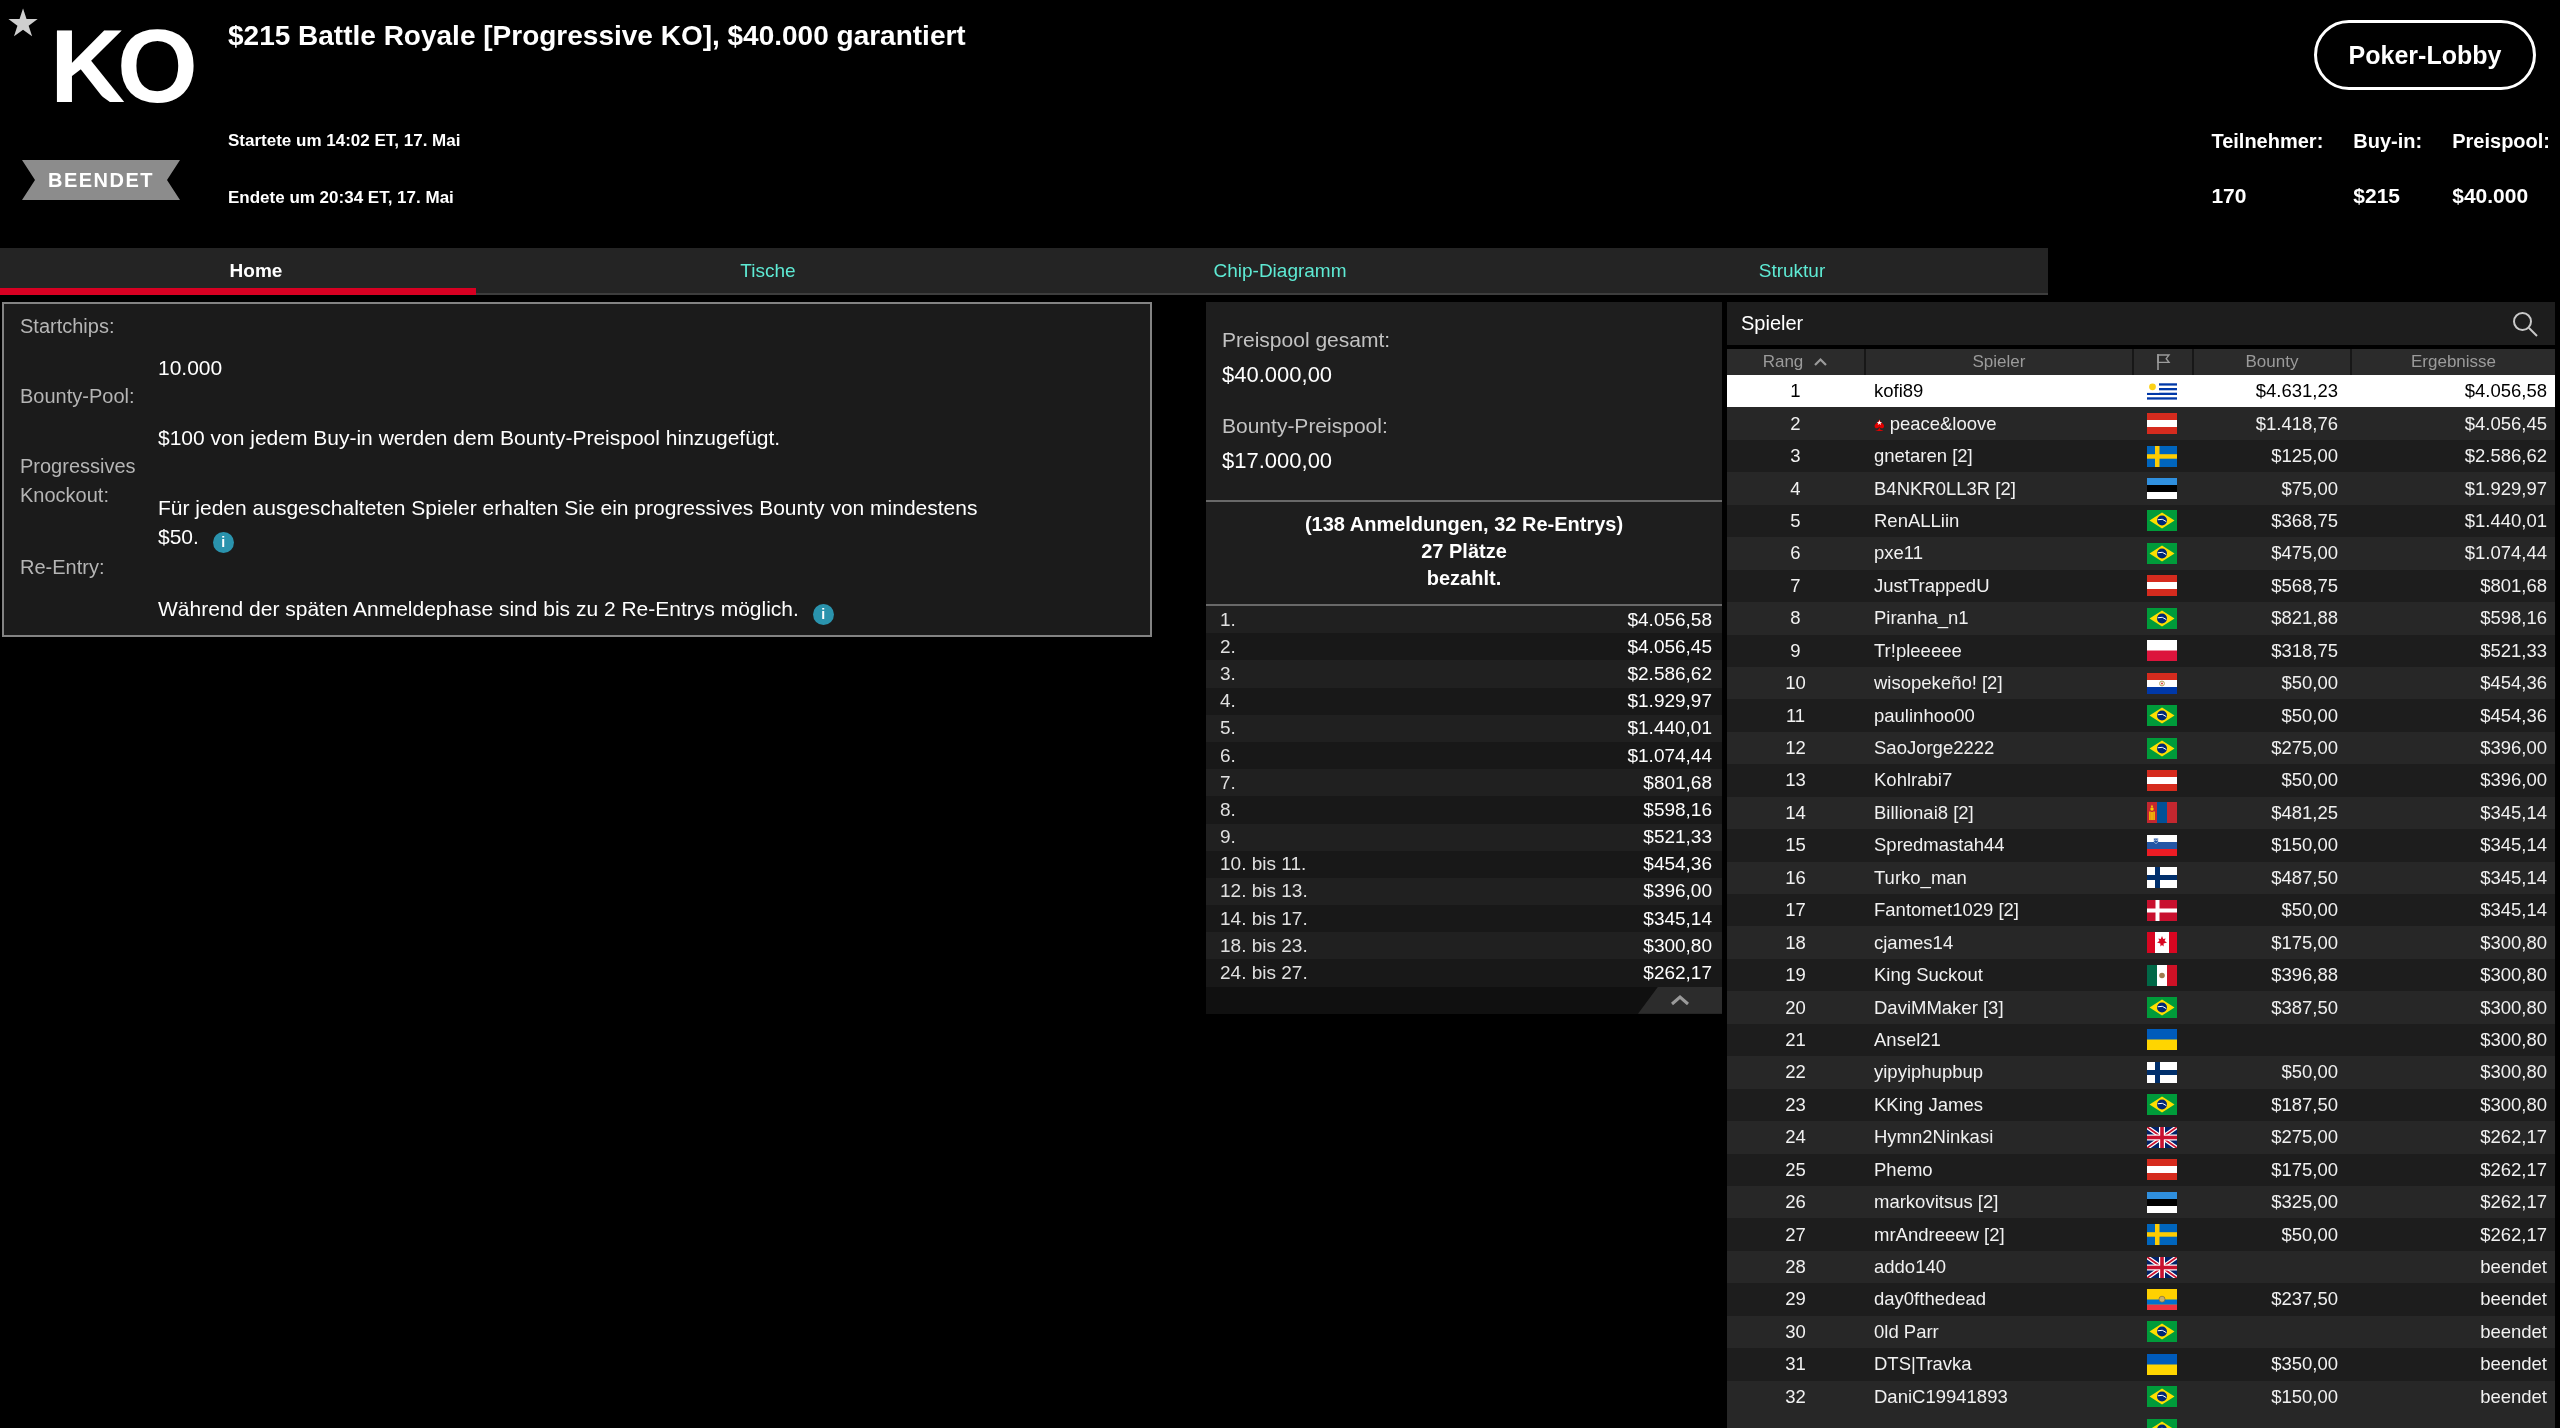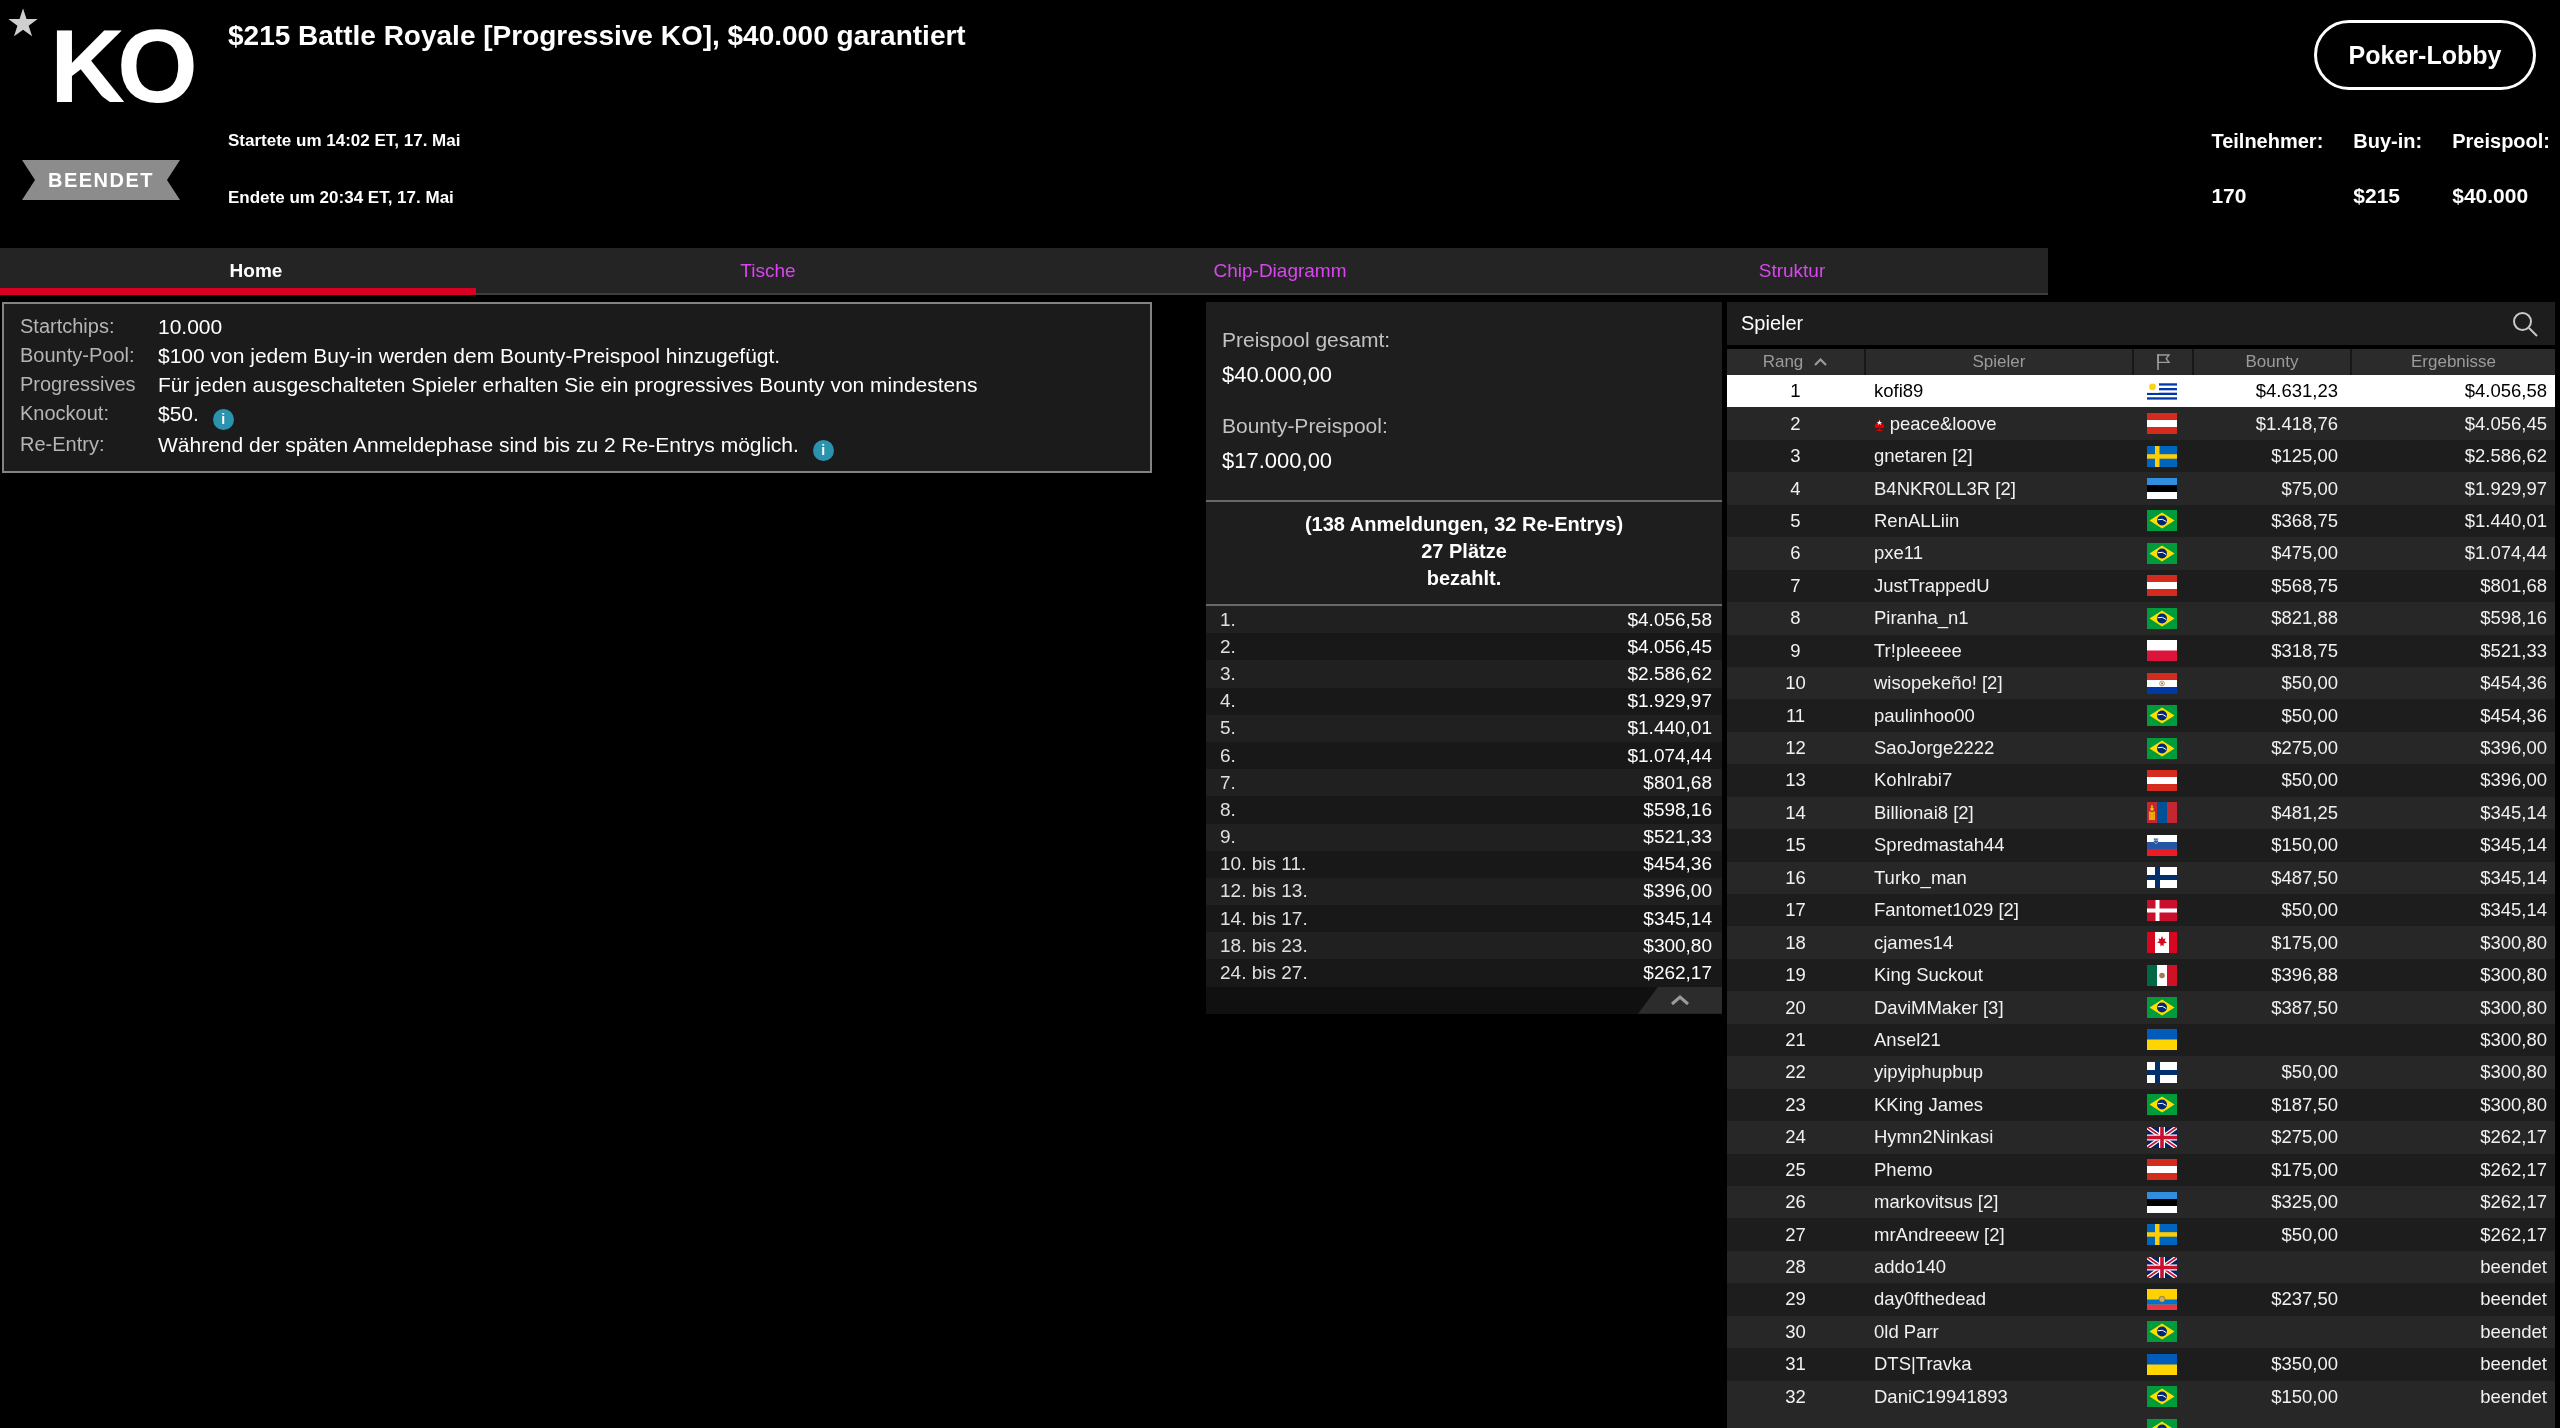--- a/index.html
+++ b/index.html
@@ -22,30 +22,30 @@
       border-radius:40px;background:transparent;display:flex;align-items:center;justify-content:center;
       font-size:25px;font-weight:700;color:#fff;cursor:pointer;box-sizing:border-box;}
   .stats{position:absolute;right:10px;top:130px;display:flex;gap:30px;text-align:left;}
   .stat-label{font-size:20px;font-weight:700;}
   .stat-value{font-size:21px;font-weight:700;margin-top:31px;}
 
   
   .tabbar{position:absolute;left:0;top:248px;width:2048px;height:45px;background:#242424;
       display:flex;border-bottom:2px solid #3d3d3d;}
   .tab{flex:1;position:relative;display:flex;align-items:center;justify-content:center;
-      font-size:19px;color:#d946ef;cursor:pointer;}
+      font-size:19px;color:#5eead4;cursor:pointer;}
   .tab.active{color:#fff;font-weight:700;}
   .tab-bar{position:absolute;left:0;bottom:-2px;height:7px;width:calc(100% - 36px);}
 
   
   .info-panel{position:absolute;left:2px;top:302px;width:1150px;min-height:170px;
       border:2px solid #838383;background:#1b1b1b;box-sizing:border-box;padding:8px 12px 10px 16px;}
   .info-row{display:flex;}
   .info-label{width:138px;flex-shrink:0;font-size:20px;color:#b5b5b5;line-height:29px;}
-  .info-text{flex:1;font-size:21px;color:#fff;line-height:29px;}
+  .info-text{flex:1;font-size:21px;color:#fff;line-height:29px;margin-top:41px;}
   .info-line{display:block;}
   .info-icon{display:inline-flex;width:21px;height:21px;border-radius:50%;
       align-items:center;justify-content:center;font-size:14px;font-weight:700;color:#fff;
       vertical-align:-3px;margin-left:8px;cursor:pointer;font-style:normal;}
 
   
   .prize-panel{position:absolute;left:1206px;top:302px;width:516px;background:#1e1e1e;}
   .pools{padding:24px 4px 2px 16px;}
   .pool{margin-bottom:23px;}
   .pool-label{max-width:195px;font-size:21px;color:#c2c2c2;line-height:27px;}

